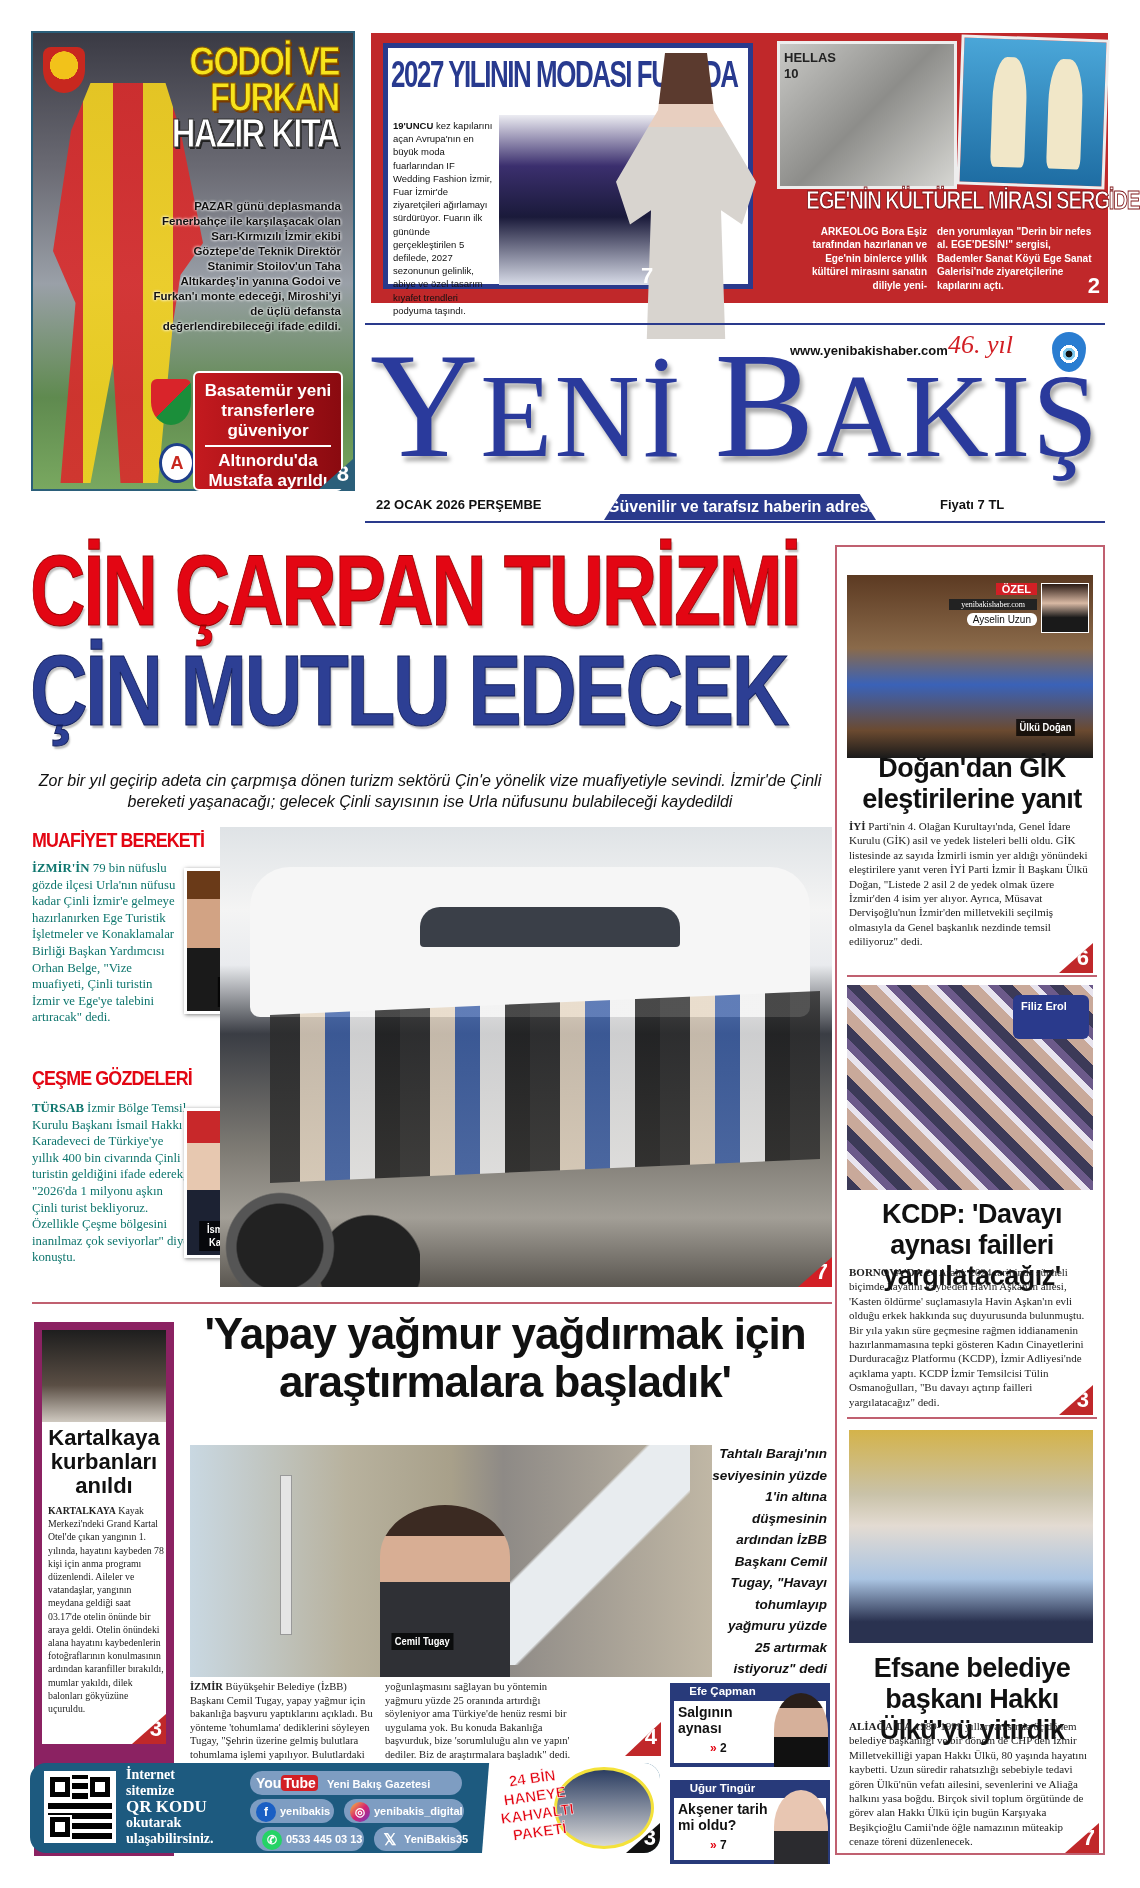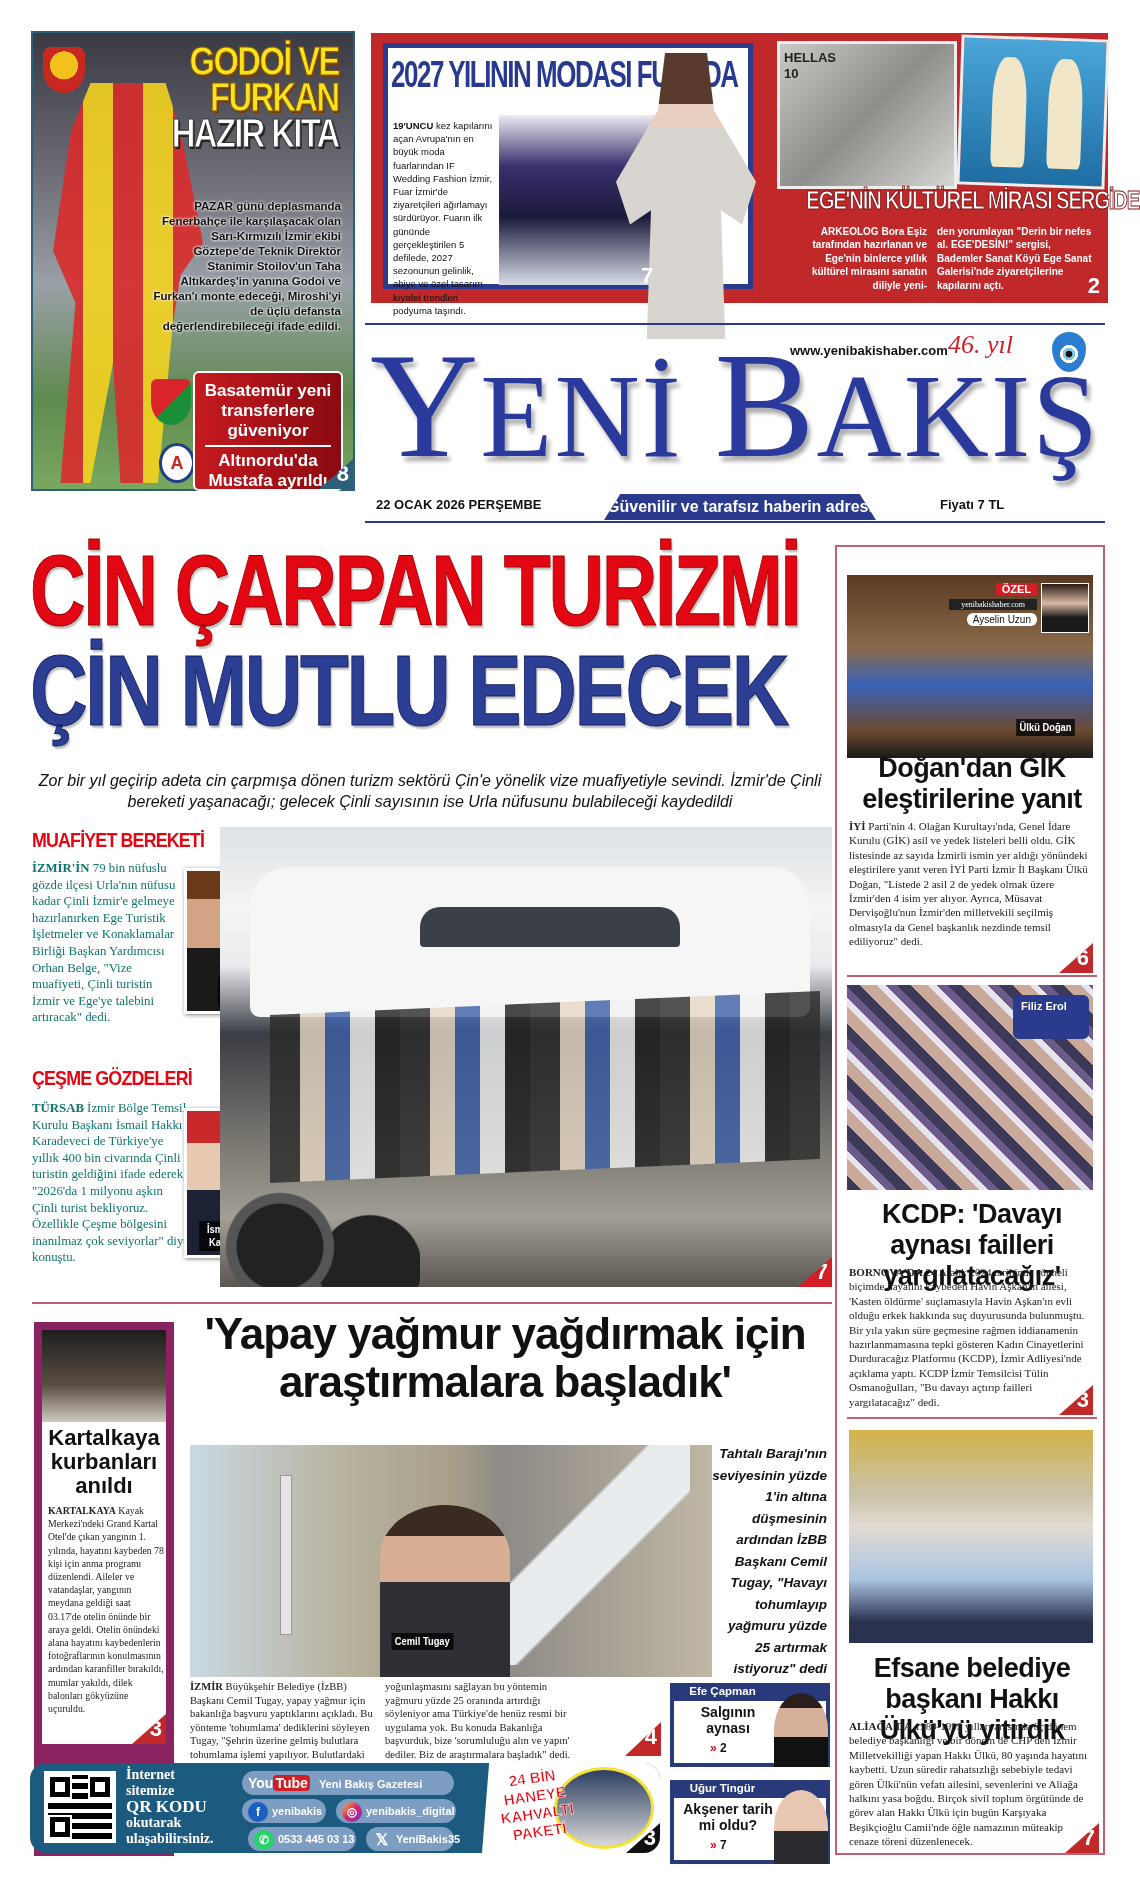--- a/index.html
+++ b/index.html
@@ -90,33 +90,33 @@
 
   #kartal { left: 34px; top: 1322px; width: 140px; height: 534px; background: #8b2262; }
   #kartal .inner { position: absolute; left: 8px; top: 8px; width: 124px; height: 414px; background: #fff; }
   #kartal .img { position: absolute; left: 0; top: 0; width: 124px; height: 92px; background: linear-gradient(180deg,#1e1e1e,#5a4e44 60%,#cfc9c0); }
   #kartal .hl { position: absolute; left: 0; top: 96px; width: 124px; text-align: center; font-weight: bold; font-size: 22px; line-height: 24px; color: #111; }
   #kartal .body { position: absolute; left: 6px; top: 174px; width: 116px; font-family: "Liberation Serif", serif; font-size: 9.8px; line-height: 13.2px; color: #222; }
 
   .col-box { position: absolute; width: 160px; height: 84px; background: #283a7a; }
   .col-box .name { position: absolute; left: 0; top: 2px; width: 105px; text-align: center; color: #fff; font-weight: bold; font-size: 11.5px; }
   .col-box .wbox { position: absolute; left: 4px; top: 18px; width: 152px; height: 62px; background: #fff; }
-  .col-box .title { position: absolute; left: 4px; top: 3px; width: 100px; text-align: center; font-weight: bold; font-size: 14px; line-height: 16px; color: #111; }
+  .col-box .title { position: absolute; left: 4px; top: 3px; width: 100px; text-align: left; font-weight: bold; font-size: 14px; line-height: 16px; color: #111; }
   .col-box .pg { position: absolute; font-weight: bold; font-size: 12px; color: #111; }
   .col-box .arrow { color: #e30613; font-weight: 900; }
   .col-box .face { position: absolute; right: 2px; bottom: 0; width: 54px; height: 74px; border-radius: 50% 50% 0 0; }
 
   
   #banner { left: 30px; top: 1763px; width: 630px; height: 90px; background: #1d5a7f; border-radius: 16px; overflow: hidden; }
   #qr { position: absolute; left: 14px; top: 8px; width: 72px; height: 72px; background:
       repeating-linear-gradient(0deg,#000 0 6px,#fff 6px 10px), #000; border: 4px solid #fff; }
   #qr .f1,#qr .f2,#qr .f3 { position:absolute; width: 20px; height: 20px; background:#fff; border: 5px solid #000; outline: 2px solid #fff; }
   #banner .qrtext { position:absolute; left: 96px; top: 4px; width: 110px; color: #fff; font-family: "Liberation Serif", serif; font-weight: bold; font-size: 14px; line-height: 16px; }
   #banner .qrtext .big { font-size: 17px; }
-  .pill { position: absolute; height: 24px; background: #7e9dc2; border-radius: 12px; color: #fff; font-weight: bold; font-size: 11px; line-height: 24px; padding-left: 6px; white-space: nowrap; }
+  .pill { position: absolute; height: 24px; background: #7e9dc2; border-radius: 12px; color: #fff; font-weight: bold; font-size: 11px; line-height: 24px; padding-left: 6px; white-space: nowrap; margin-left: 8px; }
   .pill .ic { display:inline-block; width: 20px; height: 20px; border-radius: 50%; vertical-align: middle; margin-right: 4px; text-align:center; line-height: 20px; font-size: 12px; }
   #promo { position: absolute; left: 452px; top: 0; width: 178px; height: 90px; background: #fff; clip-path: polygon(4% 0, 100% 0, 100% 100%, 0 100%); }
   #promo .txt { position:absolute; left: 4px; top: 6px; width: 100px; color: #e30613; font-weight: 900; font-size: 15px; line-height: 18px; text-align:center; transform: rotate(-8deg); -webkit-text-stroke: 0.5px #fff; }
   #promo .circ { position:absolute; left: 72px; top: 4px; width: 100px; height: 82px; border-radius: 50%; border: 3px solid #f4e23a; background: linear-gradient(180deg,#2c3e62,#d8d8d8); }
 </style>
 </head>
 <body>
 
 <div id="sports" class="abs">
   <div class="player"></div>

